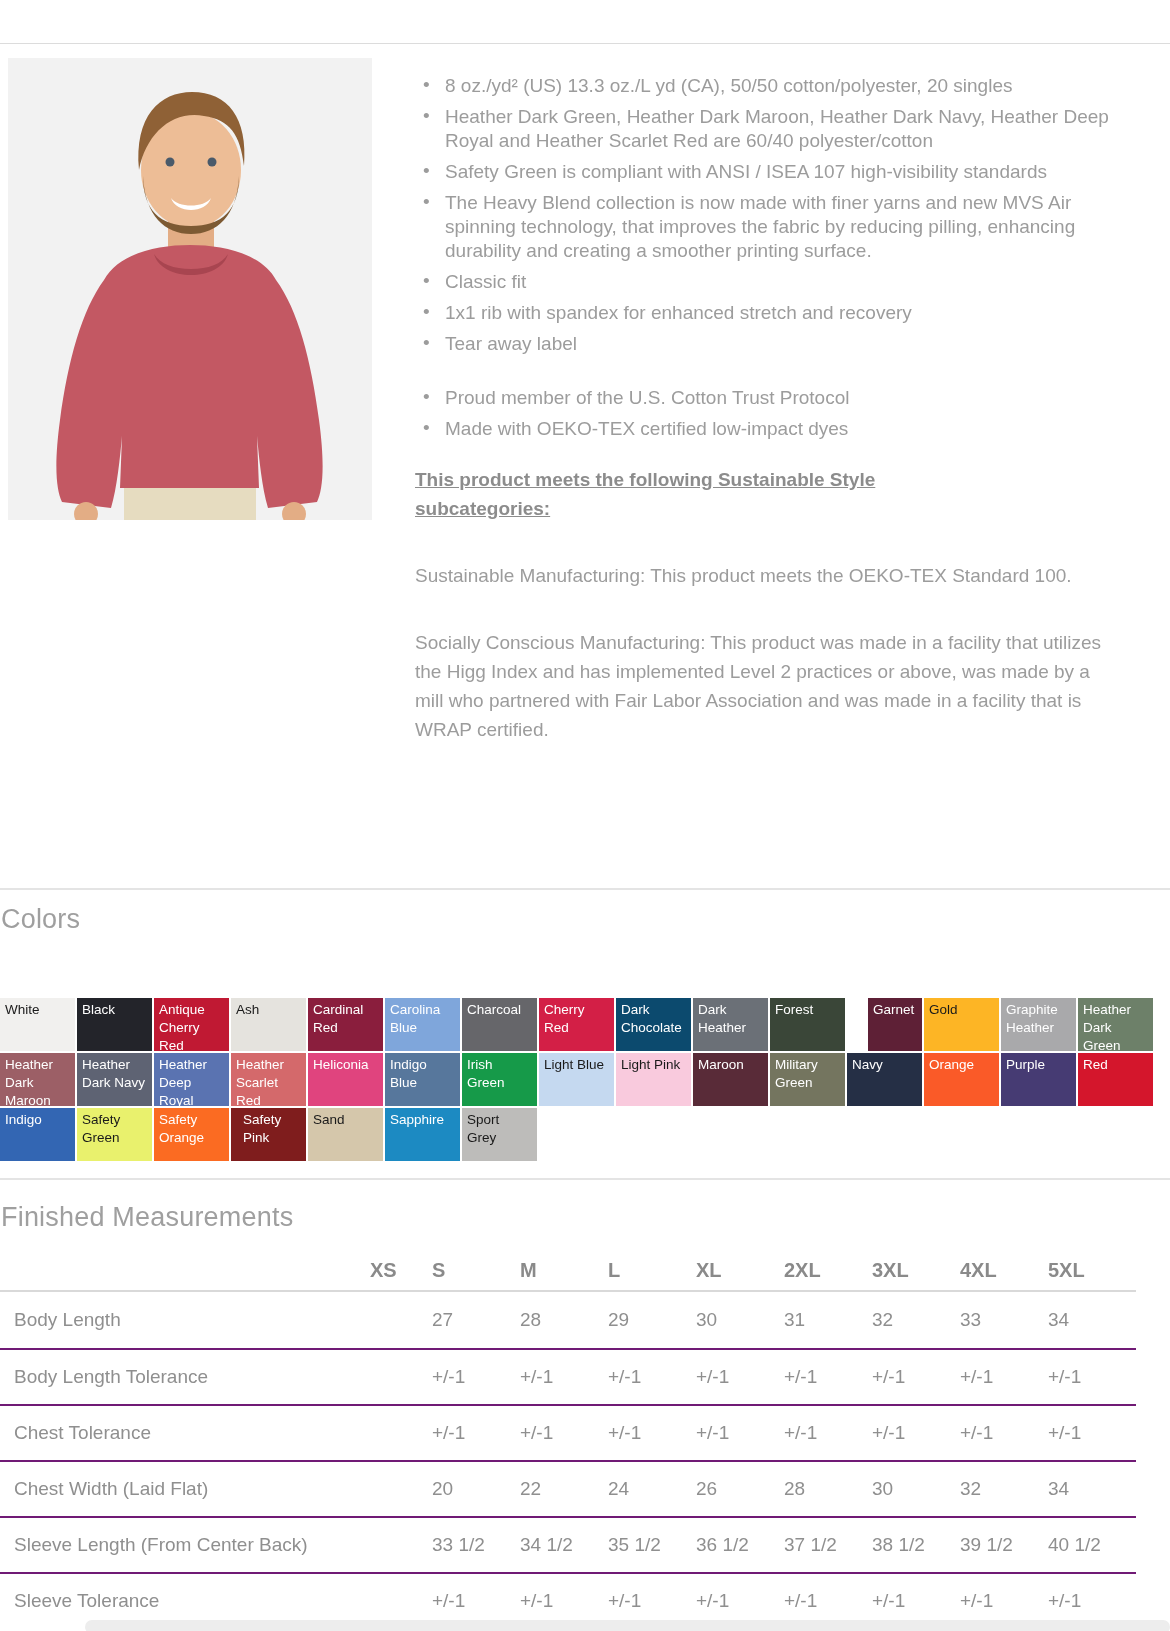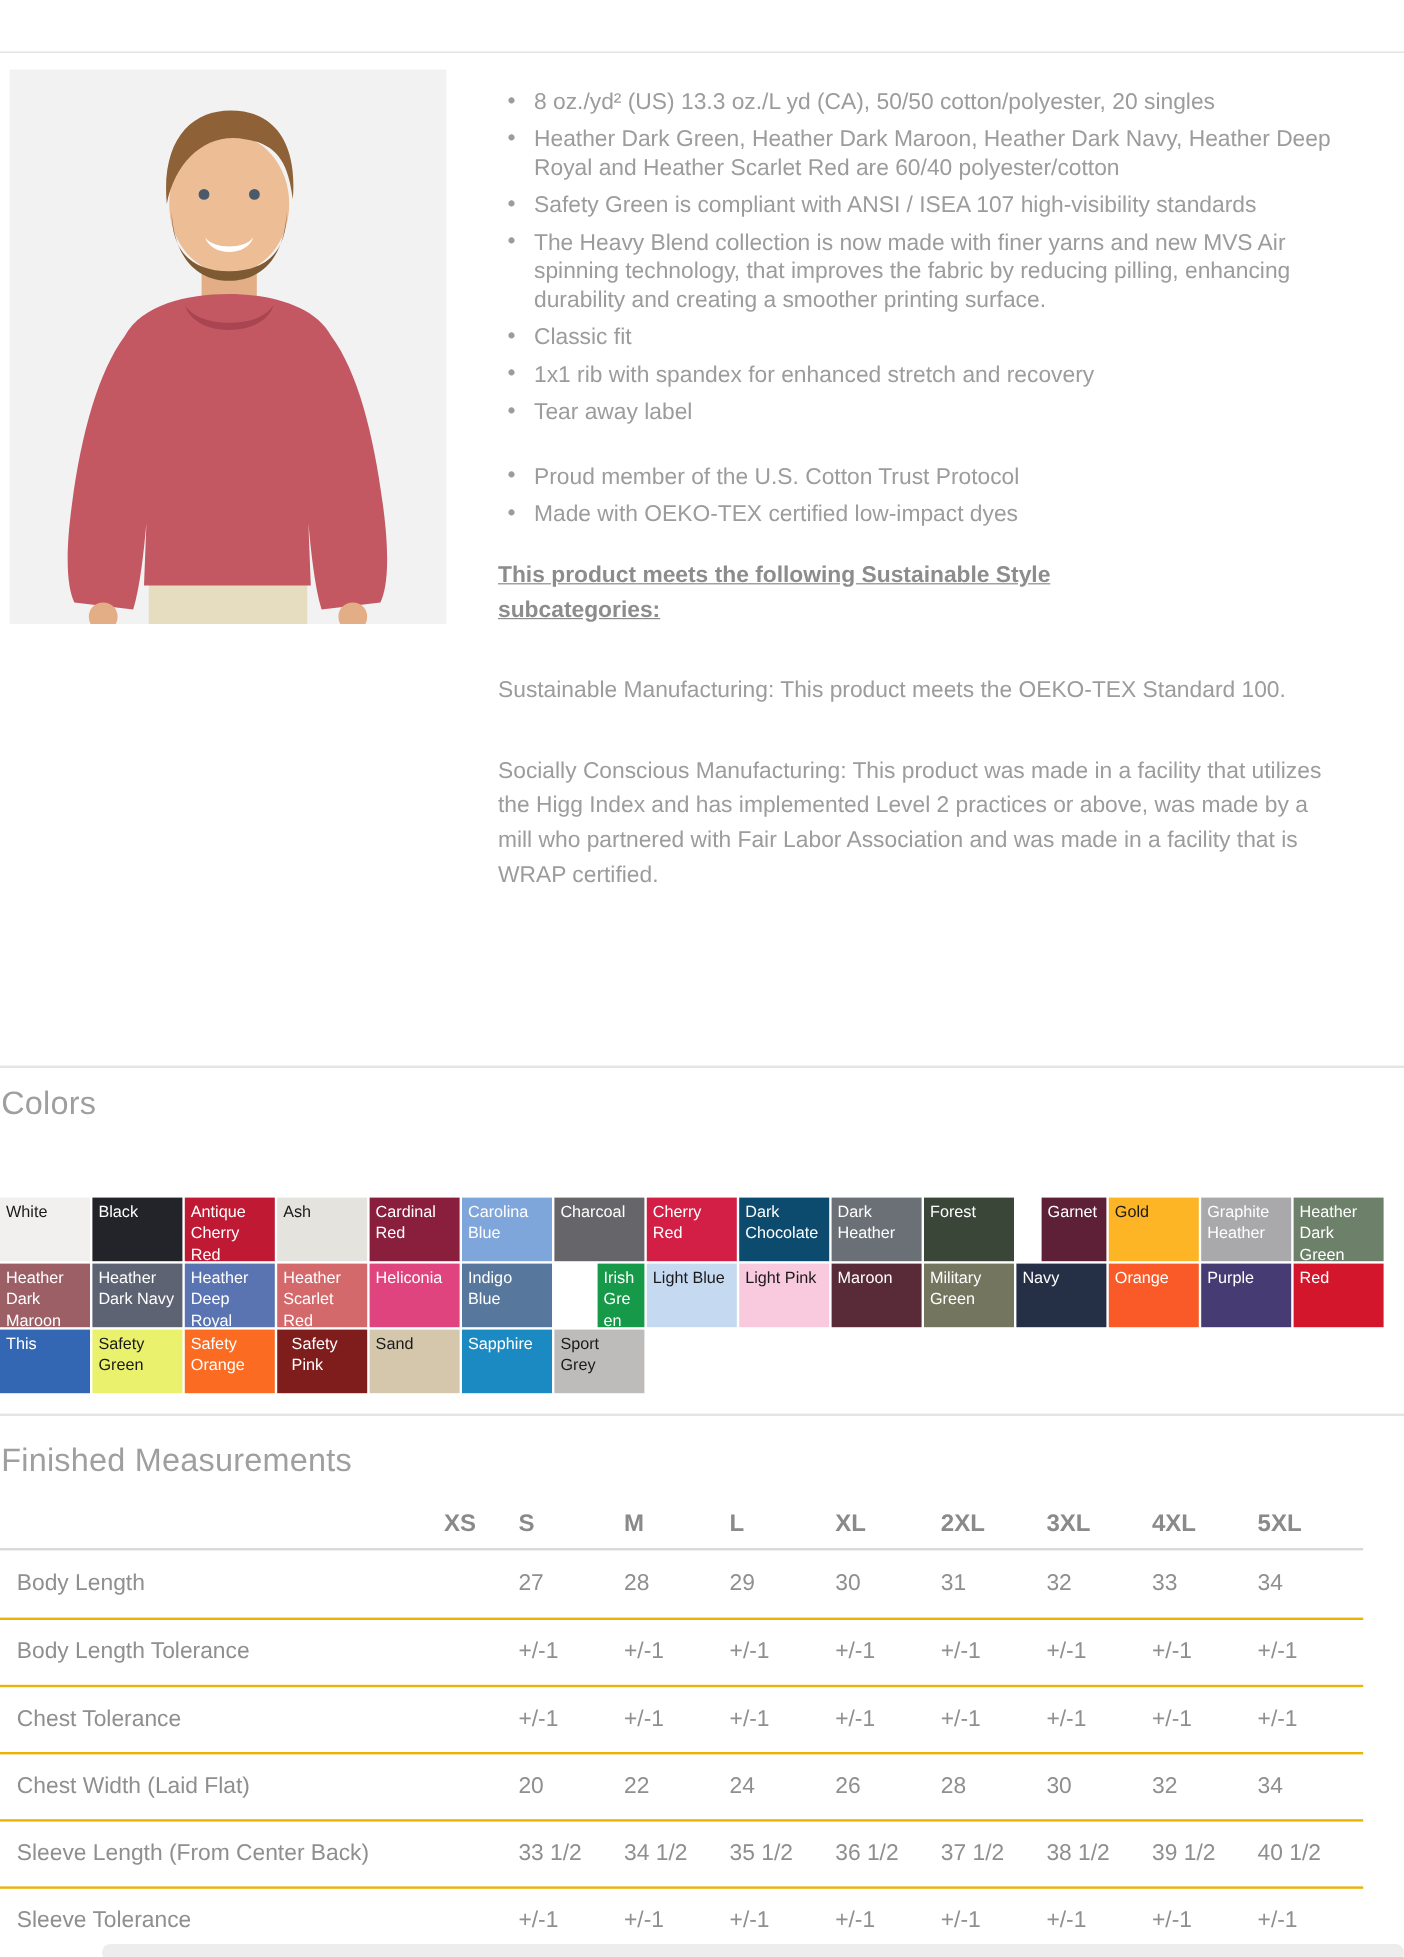--- a/index.html
+++ b/index.html
@@ -47,21 +47,21 @@
     cursor:pointer; word-wrap:break-word;
   }
 
   
   .meas-section { position:absolute; left:0; top:1178px; right:0; }
   .meas-section .section-title { position:absolute; left:1px; top:24px; }
   .m-table { position:absolute; left:0; top:72px; width:1136px; }
   .m-row { display:grid; grid-template-columns:370px 62px repeat(8, 88px); align-items:center; }
   .m-head { height:42px; border-bottom:2px solid #d9d9d9; font-weight:bold; font-size:20px; color:#8a8a8a; }
   .m-body .m-row { height:56px; font-size:19px; color:#8f8f8f; }
-  .m-body .m-row + .m-row { border-top:2px solid #eab308; }
+  .m-body .m-row + .m-row { border-top:2px solid #701a75; }
   .m-label { padding-left:14px; }
   .m-cell { text-align:left; }
 
   .bottom-bar {
     position:absolute; left:85px; right:0; top:1620px; height:14px;
     background:#ededed; border-radius:7px; cursor:pointer;
   }
 </style>
 </head>
 <body>
@@ -143,30 +143,30 @@
       <div class="swatch" title="Garnet" style="background: rgb(94, 32, 54); color: rgb(255, 255, 255); margin-left: 21px;">Garnet</div>
       <div class="swatch" title="Gold" style="background: rgb(253, 181, 37); color: rgb(26, 26, 26);">Gold</div>
       <div class="swatch" title="Graphite Heather" style="background: rgb(169, 169, 171); color: rgb(255, 255, 255);">Graphite Heather</div>
       <div class="swatch" title="Heather Dark Green" style="background: rgb(109, 128, 105); color: rgb(255, 255, 255);">Heather Dark Green</div>
       <div class="swatch" title="Heather Dark Maroon" style="background: rgb(156, 95, 102); color: rgb(255, 255, 255);">Heather Dark Maroon</div>
       <div class="swatch" title="Heather Dark Navy" style="background: rgb(94, 99, 115); color: rgb(255, 255, 255);">Heather Dark Navy</div>
       <div class="swatch" title="Heather Deep Royal" style="background: rgb(90, 115, 177); color: rgb(255, 255, 255);">Heather Deep Royal</div>
       <div class="swatch" title="Heather Scarlet Red" style="background: rgb(212, 105, 107); color: rgb(255, 255, 255);">Heather Scarlet Red</div>
       <div class="swatch" title="Heliconia" style="background: rgb(224, 68, 126); color: rgb(255, 255, 255);">Heliconia</div>
       <div class="swatch" title="Indigo Blue" style="background: rgb(87, 119, 156); color: rgb(255, 255, 255);">Indigo Blue</div>
-      <div class="swatch" title="Irish Green" style="background: rgb(22, 154, 73); color: rgb(255, 255, 255); margin-left: 36px;">Irish Green</div>
+      <div class="swatch" title="Irish Green" style="background: rgb(22, 154, 73); color: rgb(255, 255, 255);">Irish Green</div>
       <div class="swatch" title="Light Blue" style="background: rgb(197, 217, 240); color: rgb(26, 26, 26);">Light Blue</div>
       <div class="swatch" title="Light Pink" style="background: rgb(249, 202, 221); color: rgb(26, 26, 26);">Light Pink</div>
       <div class="swatch" title="Maroon" style="background: rgb(89, 43, 56); color: rgb(255, 255, 255);">Maroon</div>
       <div class="swatch" title="Military Green" style="background: rgb(116, 117, 95); color: rgb(255, 255, 255);">Military Green</div>
       <div class="swatch" title="Navy" style="background: rgb(37, 47, 69); color: rgb(255, 255, 255);">Navy</div>
       <div class="swatch" title="Orange" style="background: rgb(250, 90, 40); color: rgb(255, 255, 255);">Orange</div>
       <div class="swatch" title="Purple" style="background: rgb(70, 59, 115); color: rgb(255, 255, 255);">Purple</div>
       <div class="swatch" title="Red" style="background: rgb(212, 22, 44); color: rgb(255, 255, 255);">Red</div>
-      <div class="swatch" title="Royal" style="background: rgb(51, 102, 179); color: rgb(255, 255, 255);">This</div>
+      <div class="swatch" title="Royal" style="background: rgb(51, 102, 179); color: rgb(255, 255, 255);">Indigo</div>
       <div class="swatch" title="Safety Green" style="background: rgb(233, 241, 109); color: rgb(26, 26, 26);">Safety Green</div>
       <div class="swatch" title="Safety Orange" style="background: rgb(251, 107, 34); color: rgb(255, 255, 255);">Safety Orange</div>
       <div class="swatch" title="Safety Pink" style="background: #7f1d1d; color: rgb(255, 255, 255); padding-left: 12px;">Safety Pink</div>
       <div class="swatch" title="Sand" style="background: rgb(213, 199, 171); color: rgb(26, 26, 26);">Sand</div>
       <div class="swatch" title="Sapphire" style="background: rgb(28, 138, 194); color: rgb(255, 255, 255);">Sapphire</div>
       <div class="swatch" title="Sport Grey" style="background: rgb(189, 188, 186); color: rgb(26, 26, 26);">Sport Grey</div>
     </div>
 </div>
 
 <div class="meas-section">

